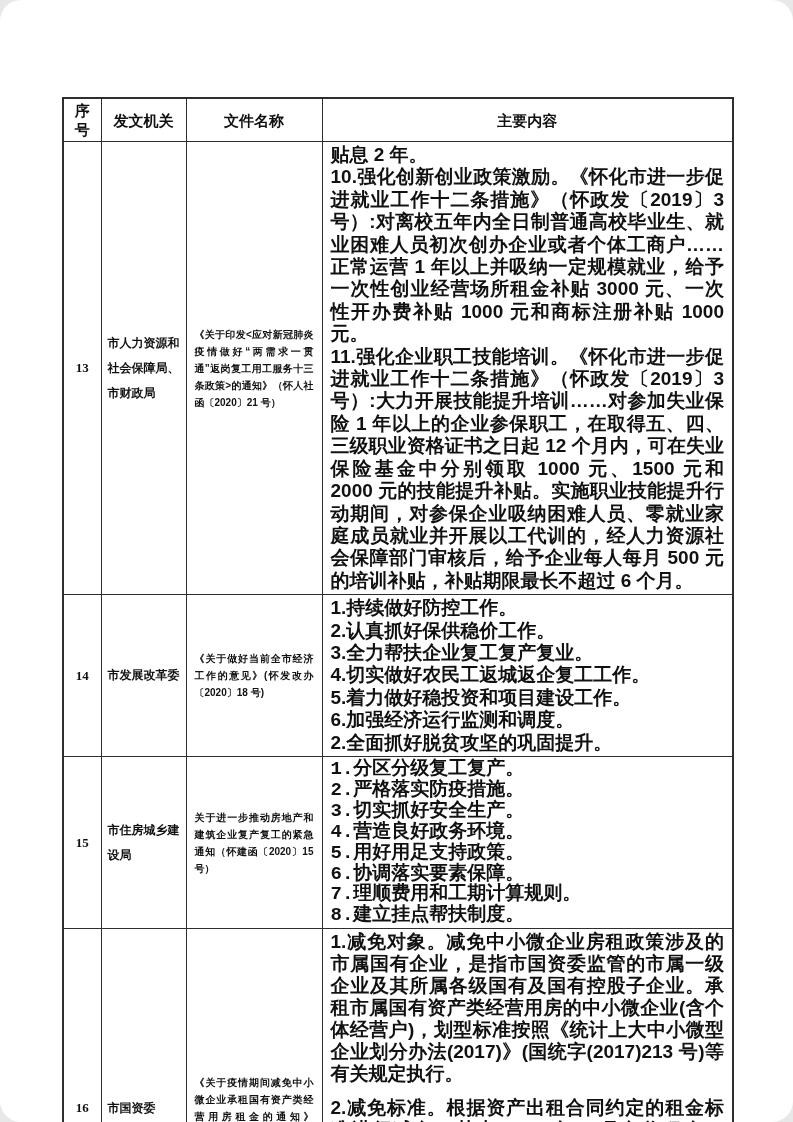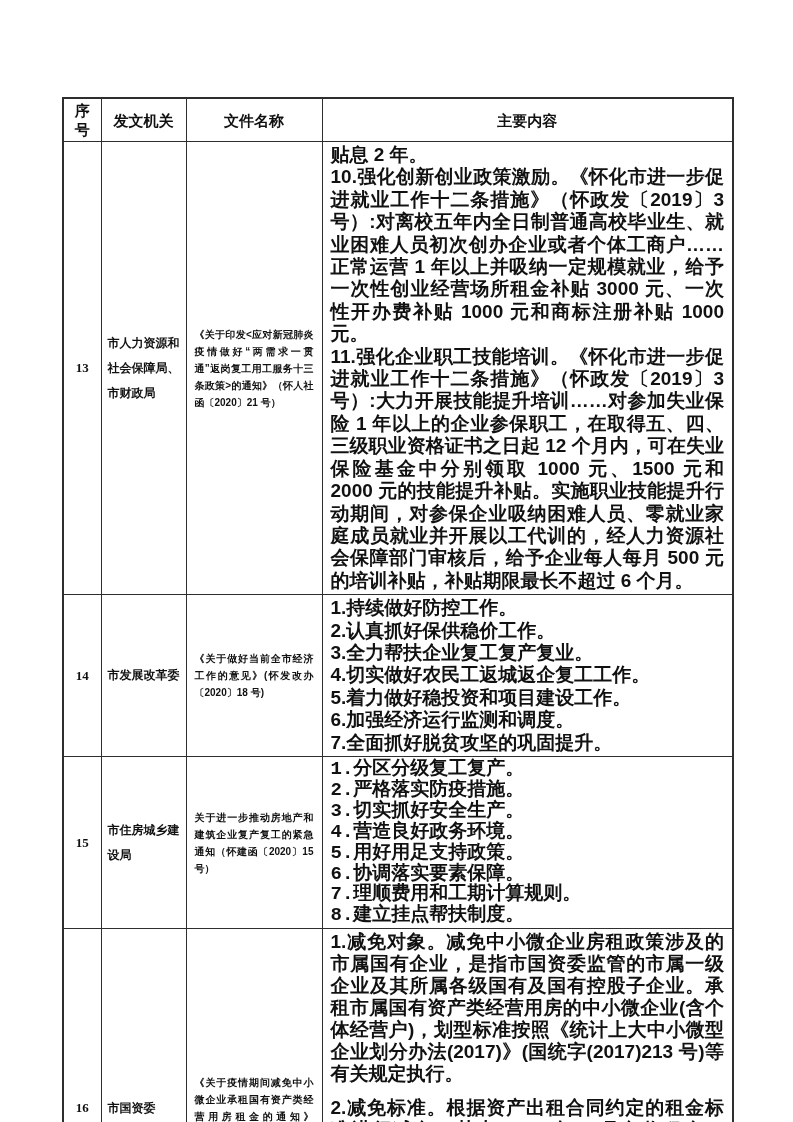--- a/index.html
+++ b/index.html
@@ -4,20 +4,21 @@
 <style>
   html,body{margin:0;padding:0;background:#e8e8e8;}
   .page{
     position:relative;
     width:793px;height:1122px;
     margin:0 auto;
     background:#ffffff;
     font-family:"Liberation Sans","DejaVu Sans",sans-serif;
     color:#111111;
     overflow:hidden;
+    border-radius:21px;
   }
   .doc-table{
     position:absolute;left:62px;top:97px;
     width:670px;height:923px;
     border-collapse:collapse;table-layout:fixed;
     border:2px solid #2e2e2e;
   }
   .doc-table th,.doc-table td{
     border:1px solid #2e2e2e;
     vertical-align:middle;
@@ -95,21 +96,21 @@
           <td class="c-no">14</td>
           <td class="c-agency">市发展改革委</td>
           <td class="c-title">《关于做好当前全市经济工作的意见》(怀发改办〔2020〕18 号)</td>
           <td class="c-content">
             <div class="para">1.持续做好防控工作。</div>
             <div class="para">2.认真抓好保供稳价工作。</div>
             <div class="para">3.全力帮扶企业复工复产复业。</div>
             <div class="para">4.切实做好农民工返城返企复工工作。</div>
             <div class="para">5.着力做好稳投资和项目建设工作。</div>
             <div class="para">6.加强经济运行监测和调度。</div>
-            <div class="para">7.全面抓好脱贫攻坚的巩固提升。</div>
+            <div class="para">2.全面抓好脱贫攻坚的巩固提升。</div>
           </td>
         </tr>
         <tr>
           <td class="c-no">15</td>
           <td class="c-agency">市住房城乡建设局</td>
           <td class="c-title">关于进一步推动房地产和建筑企业复产复工的紧急通知（怀建函〔2020〕15 号）</td>
           <td class="c-content">
             <div class="para">1.分区分级复工复产。</div>
             <div class="para">2.严格落实防疫措施。</div>
             <div class="para">3.切实抓好安全生产。</div>

